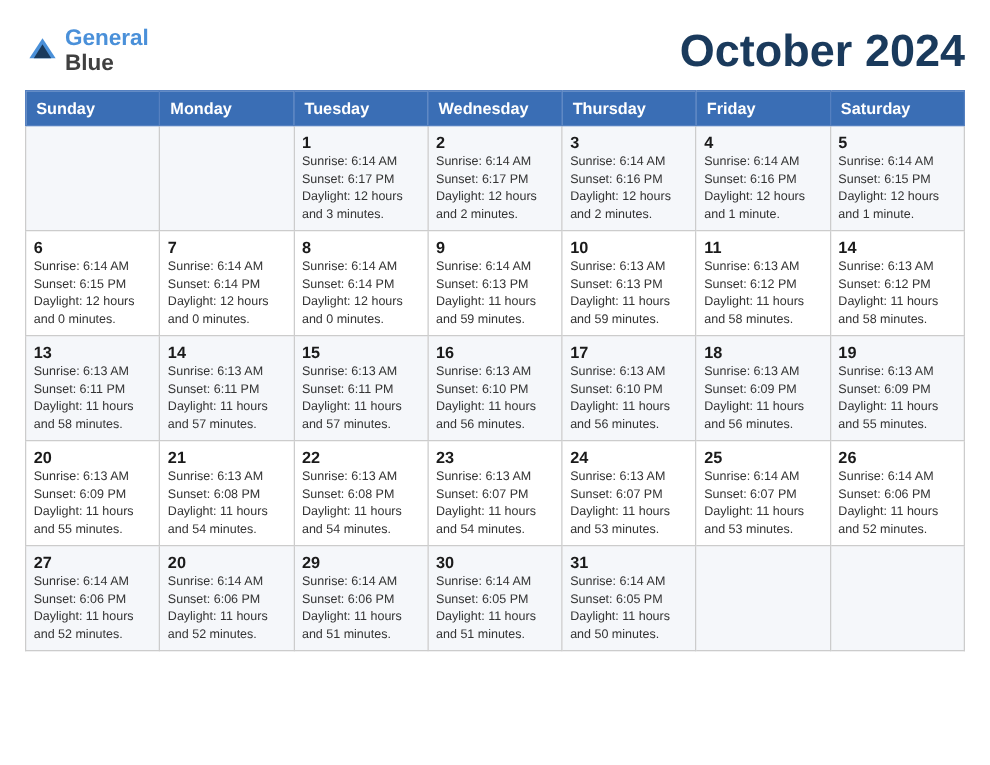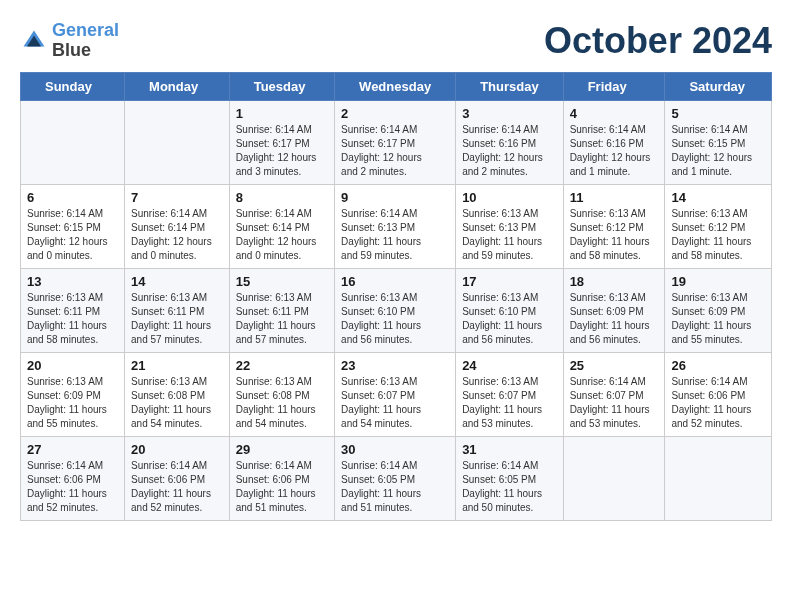--- a/index.html
+++ b/index.html
@@ -49,21 +49,21 @@
     .calendar {
       width: 100%;
       border-collapse: collapse;
       border: 1px solid #ccc;
     }
     .calendar th {
       background: #3a6eb5;
       color: #fff;
       font-size: 13px;
       font-weight: bold;
-      padding: 6px 24px;
+      padding: 6px 8px;
       text-align: left;
       border: 1px solid #5580c0;
     }
     .calendar td {
       vertical-align: top;
       border: 1px solid #ccc;
       padding: 5px 6px;
       font-size: 10.5px;
       color: #333;
       min-height: 80px;

